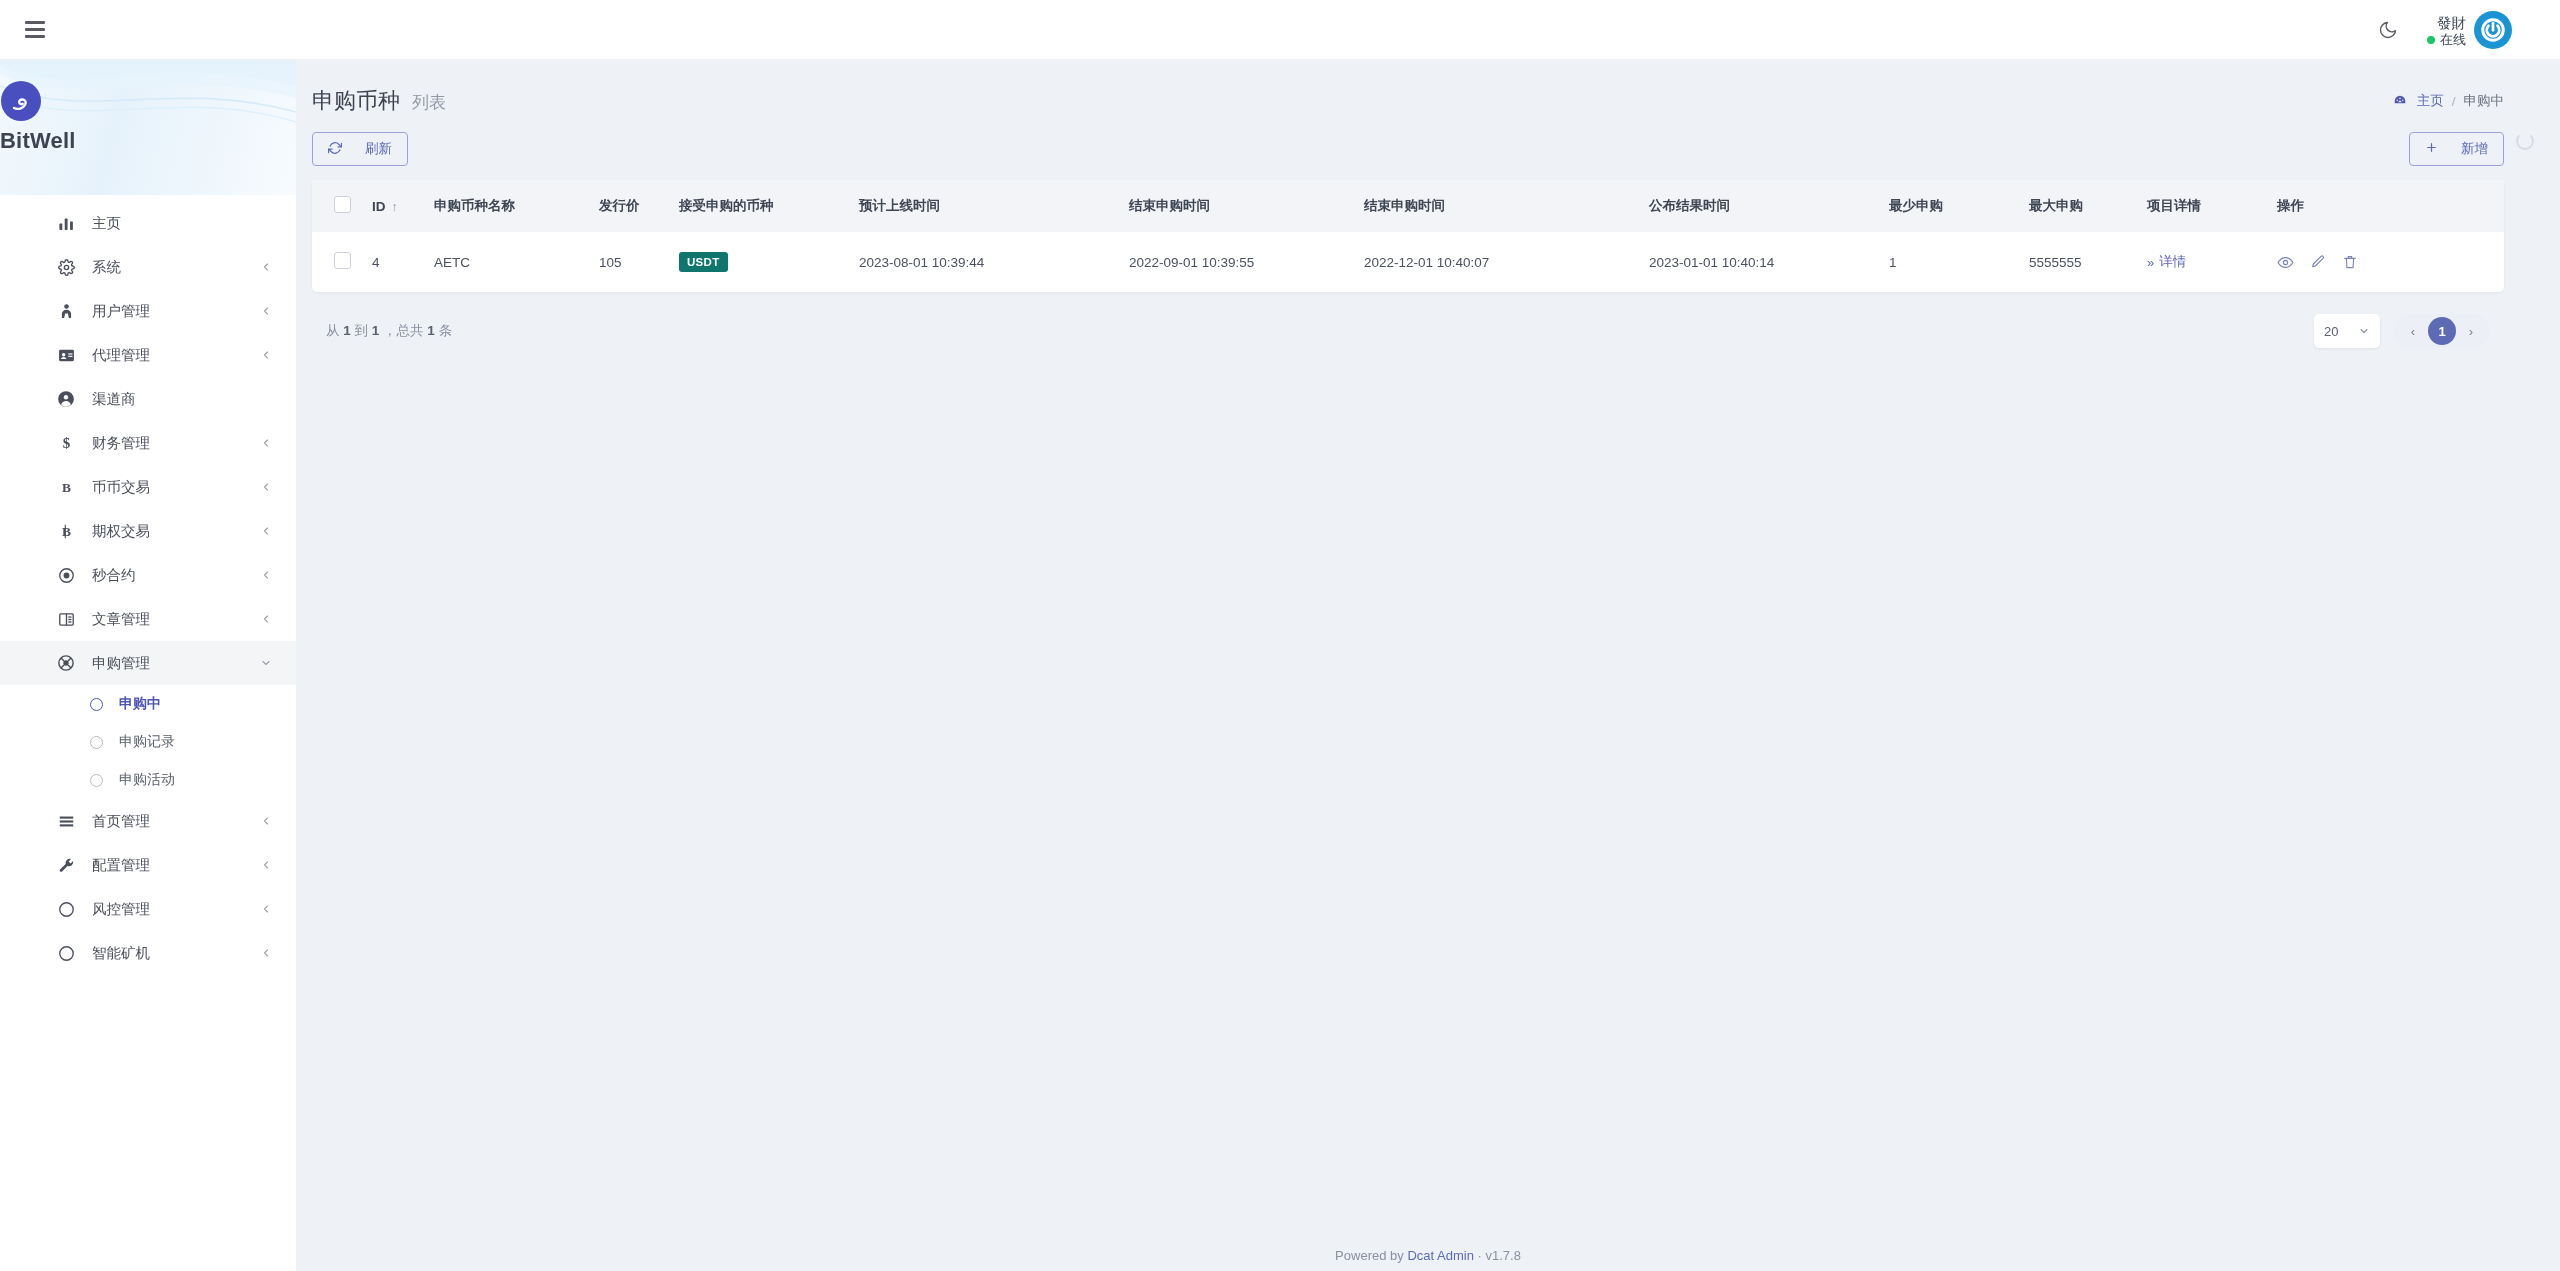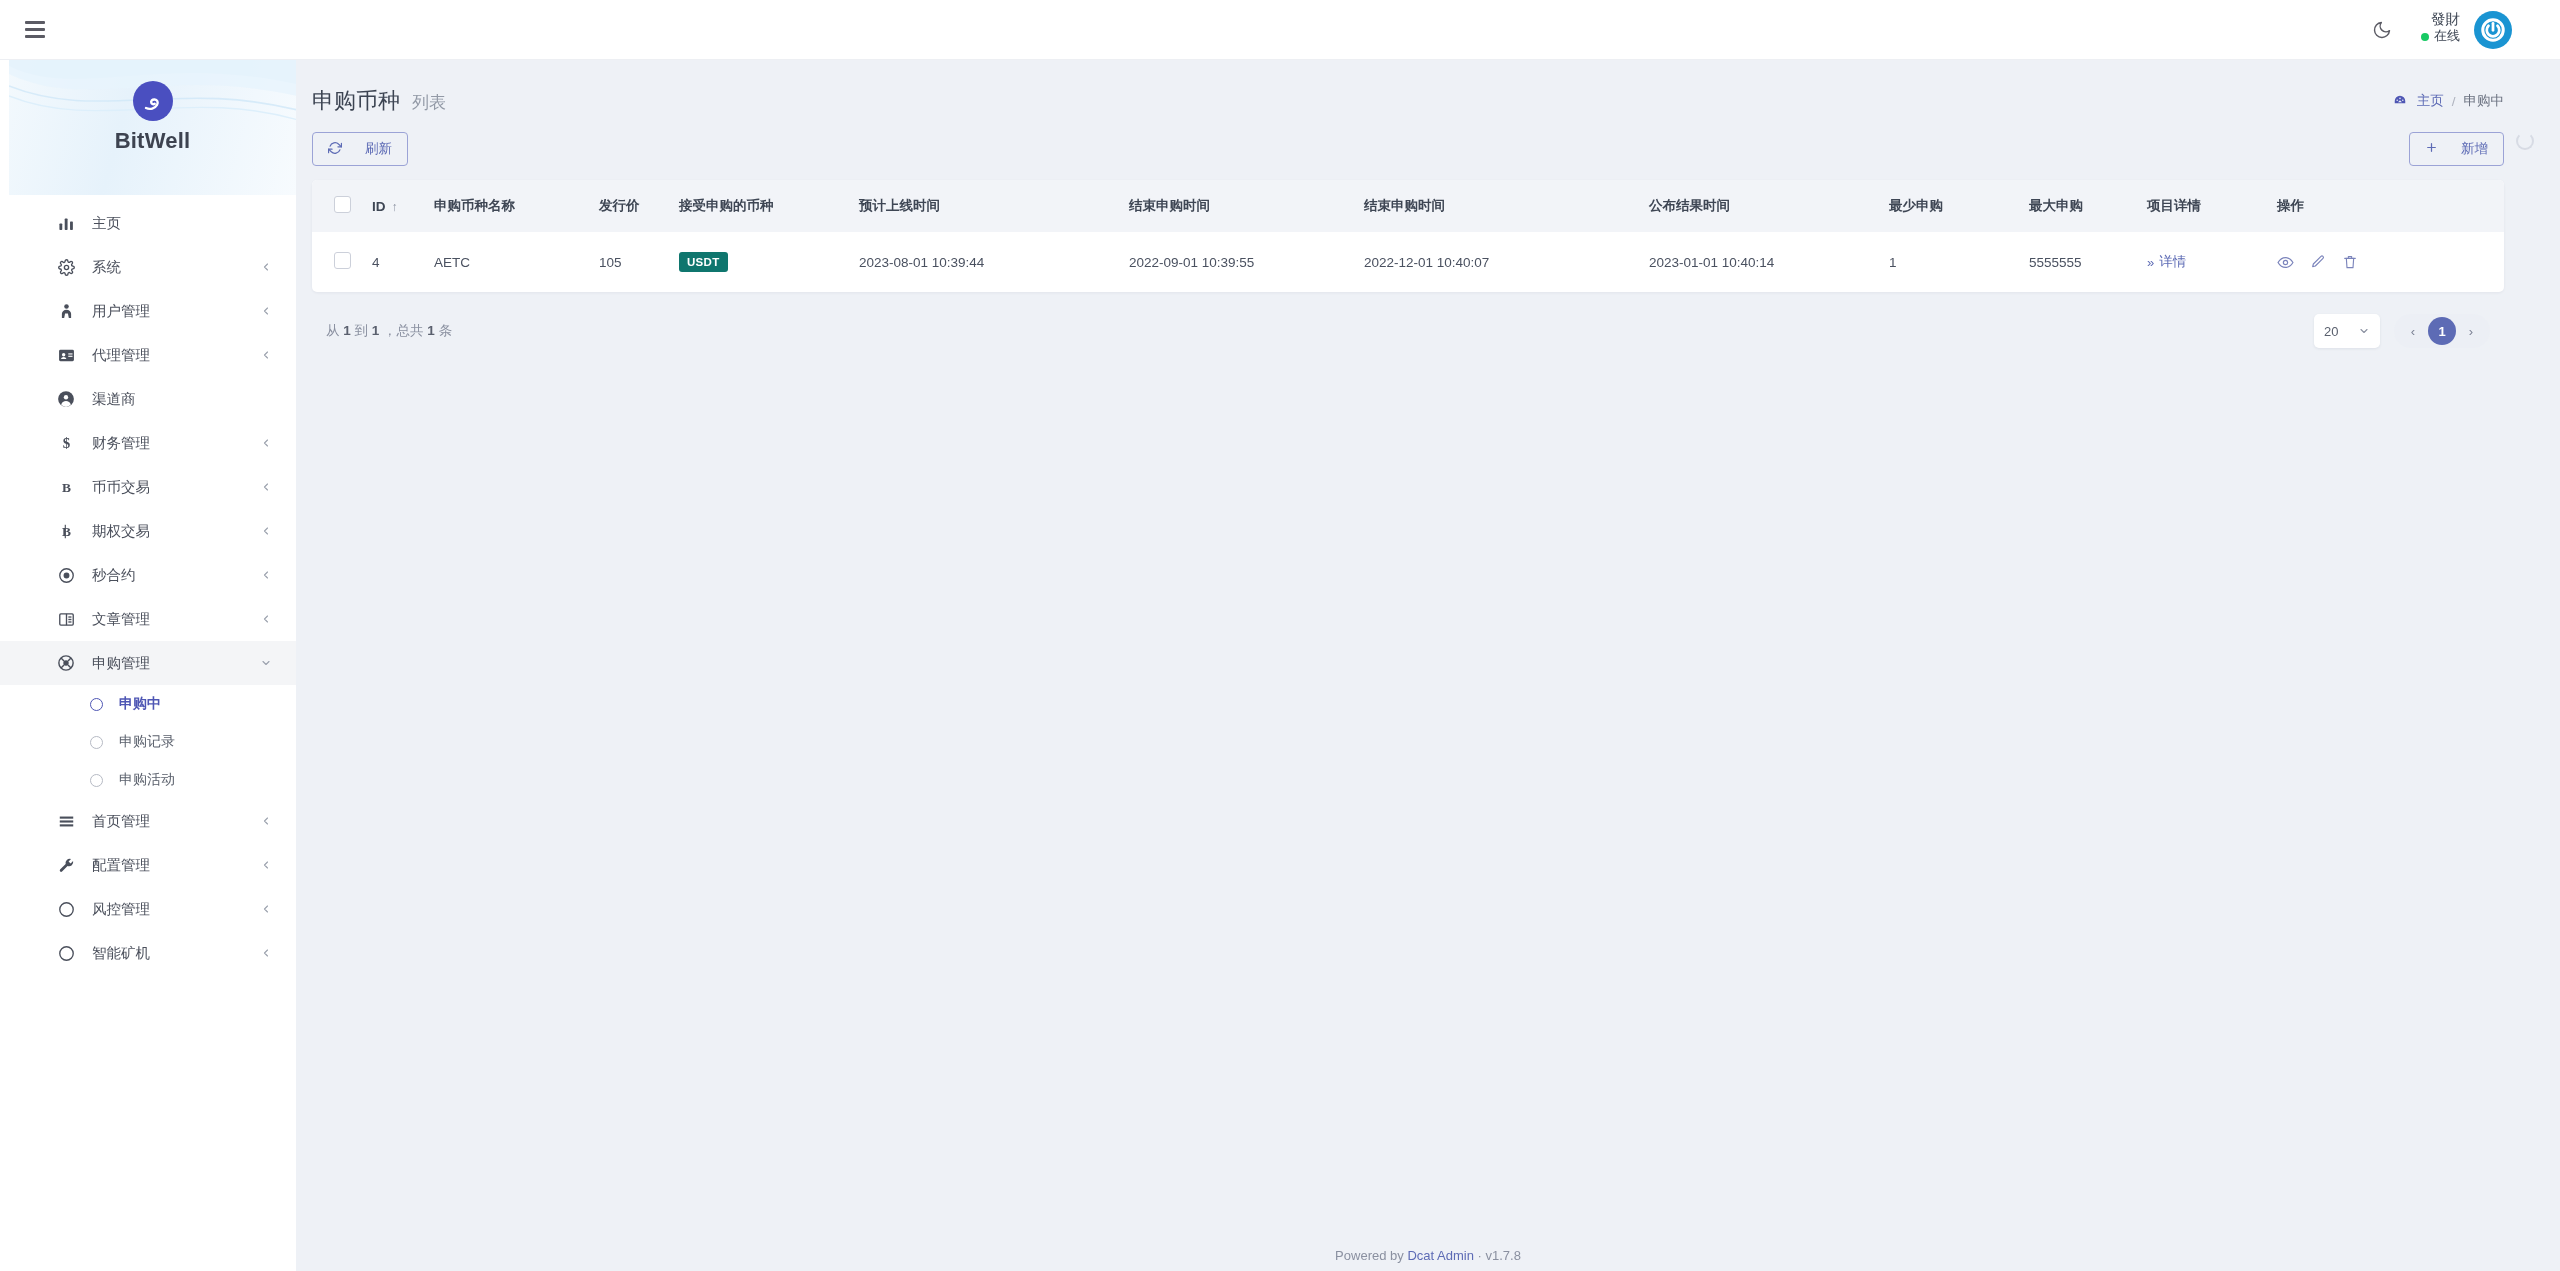--- a/index.html
+++ b/index.html
@@ -22,21 +22,21 @@
   .hamburger {
     margin-left: 18px;
     width: 34px; height: 34px;
     display: flex; flex-direction: column;
     justify-content: center; align-items: center; gap: 4px;
     cursor: pointer;
   }
   .hamburger span { display:block; width: 20px; height: 3px; background: #5b5b64; border-radius: 1px; }
   .navbar-right { margin-left: auto; display: flex; align-items: center; gap: 26px; padding-right: 48px; }
   .moon-icon { width: 26px; height: 26px; color: #5b5b64; cursor: pointer; display:flex; align-items:center; justify-content:center;}
-  .user-block { display: flex; align-items: flex-start; gap: 14px; cursor: pointer; font-family: Liberation Mono, monospace; }
+  .user-block { display: flex; align-items: flex-end; gap: 8px; cursor: pointer; }
   .user-text { display: flex; flex-direction: column; align-items: flex-end; line-height: 1.25; }
   .user-name { font-size: 14.5px; color: #3c4452; }
   .user-status { font-size: 13px; color: #3c4452; display: flex; align-items: center; gap: 5px; }
   .dot-online { width: 8px; height: 8px; border-radius: 50%; background: #18c964; display:inline-block;}
   .avatar {
     width: 38px; height: 38px; border-radius: 50%;
     background: #1a94d2;
     display: flex; align-items: center; justify-content: center;
     box-shadow: 0 0 0 2px #ffffff;
   }
@@ -48,23 +48,22 @@
     background: #ffffff;
     overflow: hidden;
     z-index: 30;
   }
   .brand {
     position: relative;
     height: 135px;
     background: linear-gradient(105deg,#f3f9fd 0%, #e6f2fb 40%, #f7fbfe 100%);
     overflow: hidden;
     display: flex; flex-direction: column;
-    align-items: center; justify-content: flex-start;
+    justify-content: flex-start;
     padding-top: 20px;
-    margin-left: 9px;
   }
   .brand svg.waves { position: absolute; top: 0; left: 0; width: 296px; height: 80px; }
   .brand-logo { position: relative; width: 42px; height: 42px; margin-bottom: 6px; }
   .brand-name {
     position: relative;
     font-size: 22px; font-weight: bold; color: #3d4350;
     letter-spacing: .2px;
   }
 
   .menu { padding-top: 6px; }

